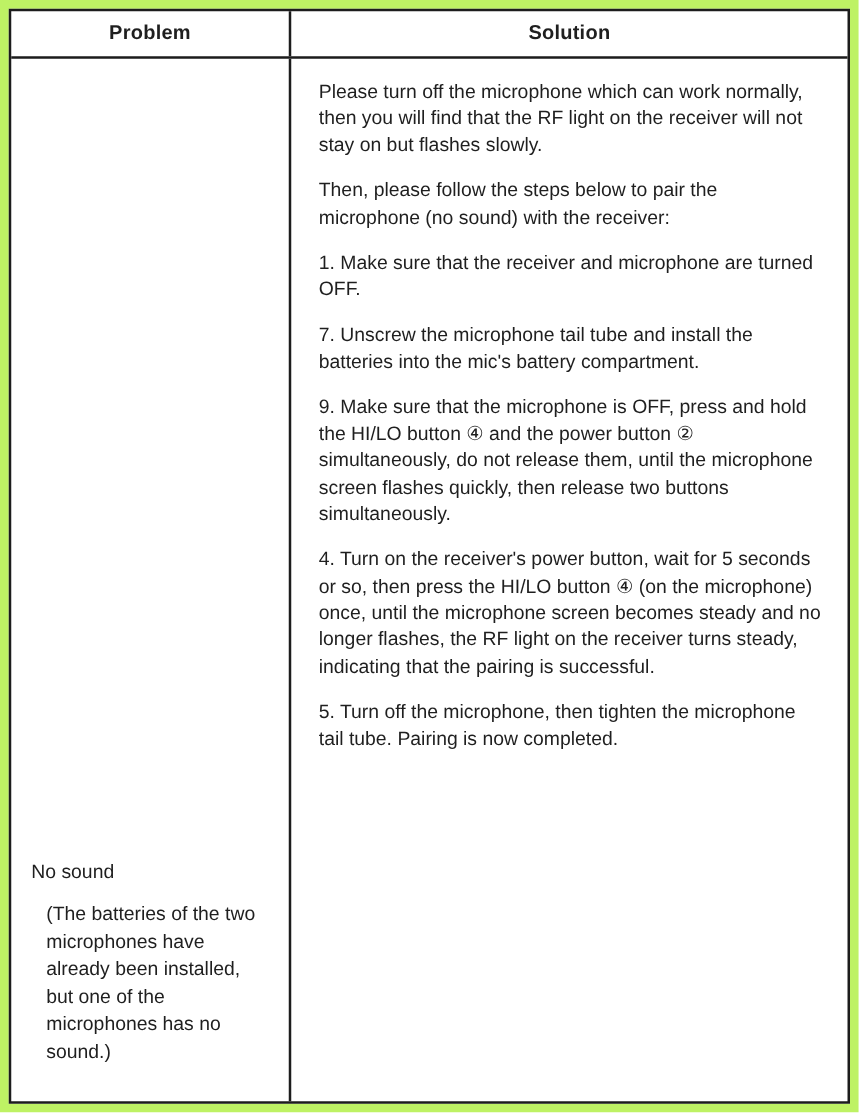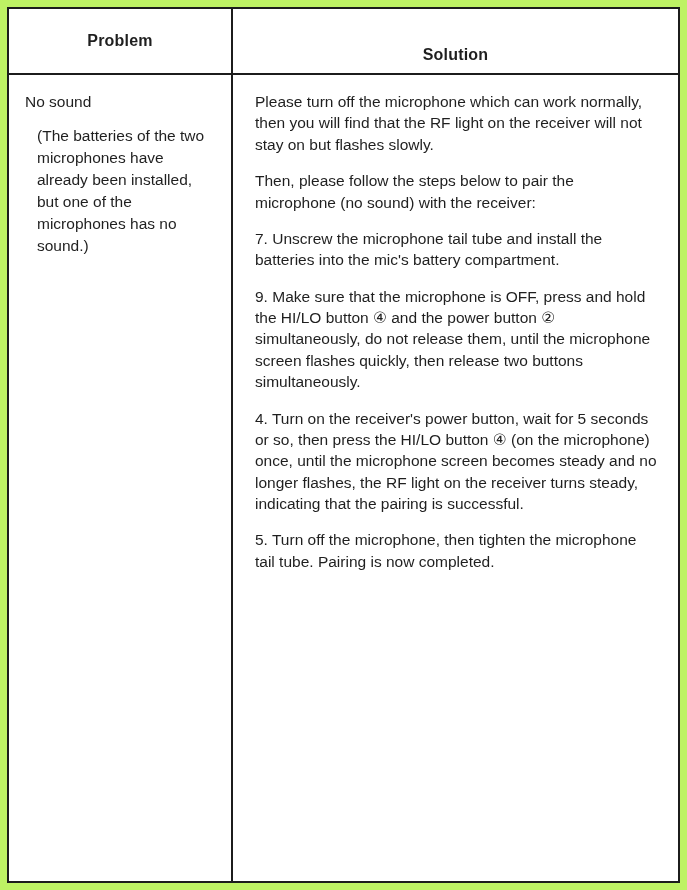--- a/index.html
+++ b/index.html
@@ -44,31 +44,30 @@
     letter-spacing: 0.2px;
   }
   .col-problem {
     width: 224px;
     flex: 0 0 224px;
     border-right: 2px solid #1c1c1c;
     box-sizing: border-box;
   }
   .col-solution {
     flex: 1 1 auto;
-    margin-top: 28px;
   }
   .body-row {
     display: flex;
     flex: 1 1 auto;
     min-height: 0;
   }
   .problem-cell {
     display: flex;
     flex-direction: column;
-    justify-content: flex-start;
+    justify-content: flex-end;
     padding: 16px 14px 16px 16px;
     font-size: 15.5px;
     line-height: 1.42;
     box-sizing: border-box;
   }
   .solution-cell {
     padding: 16px 18px 14px 22px;
     font-size: 15.5px;
     line-height: 1.38;
     box-sizing: border-box;
@@ -102,20 +101,21 @@
     <div class="body-row">
 
       <div class="problem-cell col-problem">
         <p class="problem-title">No sound</p>
         <p class="problem-note">(The batteries of the two microphones have already been installed, but one of the microphones has no sound.)</p>
       </div>
 
       <div class="solution-cell">
         <p>Please turn off the microphone which can work normally, then you will find that the RF light on the receiver will not stay on but flashes slowly.</p>
         <p>Then, please follow the steps below to pair the microphone (no sound) with the receiver:</p>
+        <p>1. Make sure that the receiver and microphone are turned OFF.</p>
         <p>7. Unscrew the microphone tail tube and install the batteries into the mic's battery compartment.</p>
         <p>9. Make sure that the microphone is OFF, press and hold the HI/LO button ④ and the power button ②  simultaneously, do not release them, until the microphone screen flashes quickly, then release two buttons simultaneously.</p>
         <p>4. Turn on the receiver's power button, wait for 5 seconds or so, then press the HI/LO button ④ (on the microphone) once, until the microphone screen becomes steady and no longer flashes, the RF light on the receiver turns steady, indicating that the pairing is successful.</p>
         <p>5. Turn off the microphone, then tighten the microphone tail tube. Pairing is now completed.</p>
       </div>
 
     </div>
   </div>
 </div>
 

